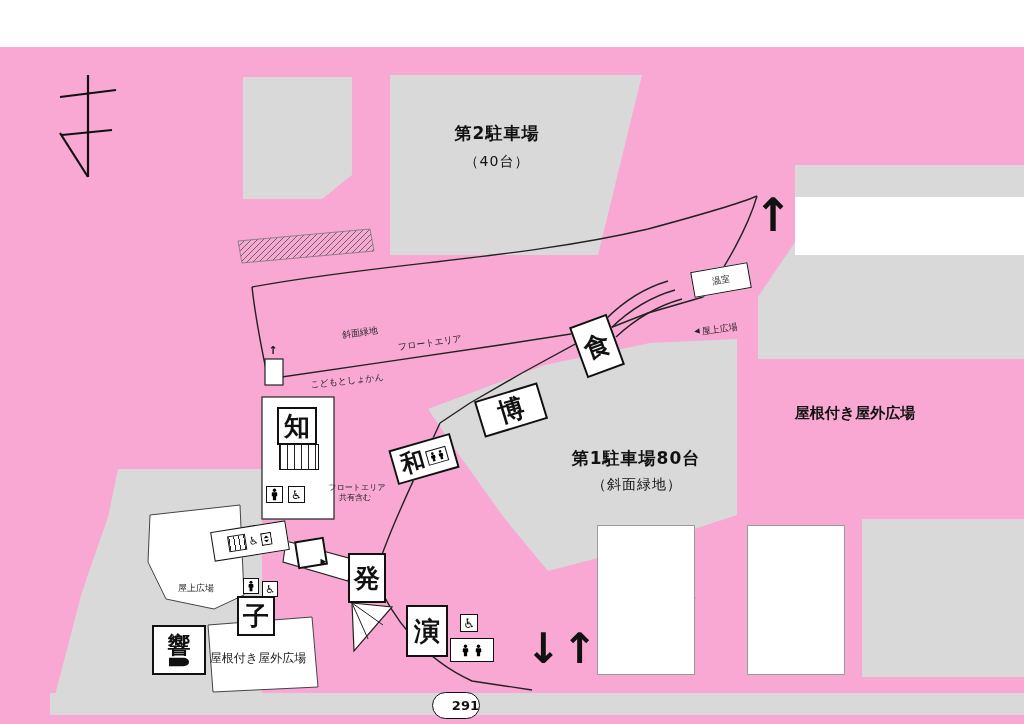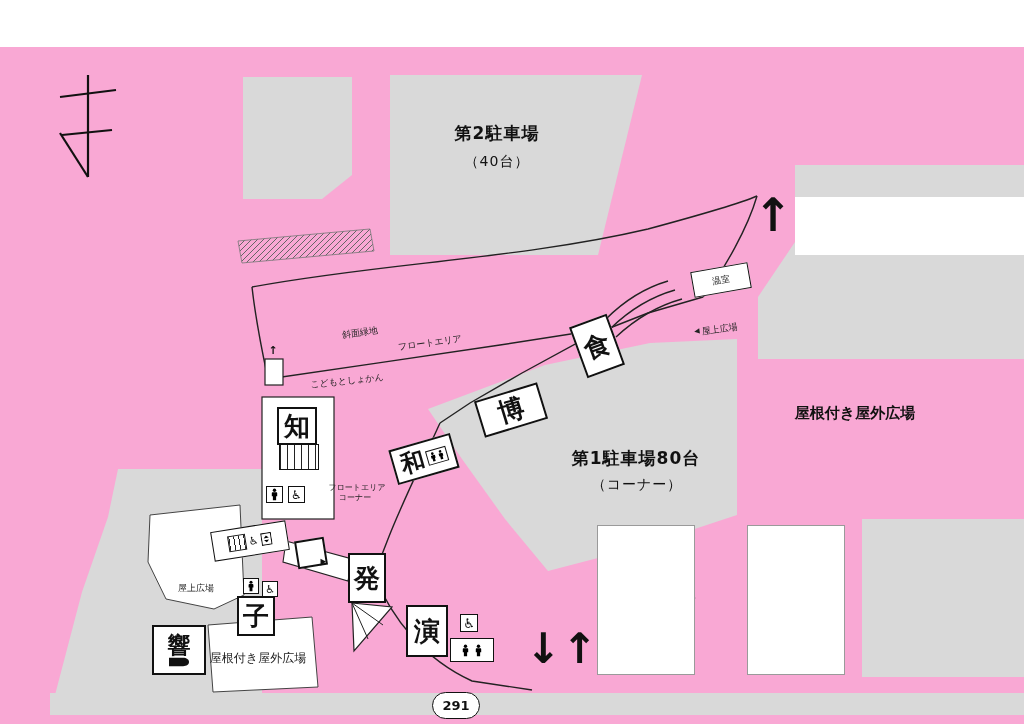--- a/index.html
+++ b/index.html
@@ -77,32 +77,32 @@
       <line x1="30" y1="0" x2="30" y2="102"></line>
       <line x1="2" y1="22" x2="58" y2="15"></line>
       <line x1="4" y1="60" x2="54" y2="55"></line>
       <line x1="30" y1="102" x2="2" y2="58"></line>
     </g>
   </svg>
 
   <div class="lbl big" style="left:497px;top:86px;">第2駐車場</div>
   <div class="lbl big2" style="left:497px;top:114px;">（40台）</div>
   <div class="lbl big" style="left:636px;top:411px;">第1駐車場80台</div>
-  <div class="lbl big2" style="left:637px;top:437px;">（コーナー）</div>
+  <div class="lbl big2" style="left:637px;top:437px;">（斜面緑地）</div>
   <div class="lbl" style="left:855px;top:366px;font-weight:700;font-size:15px;">屋根付き屋外広場</div>
   <div class="lbl mid" style="left:650px;top:547px;font-size:13px;">第四北越銀行様</div>
 
   <div class="outline-box" style="left:597px;top:478px;width:98px;height:150px;"></div>
   <div class="outline-box" style="left:747px;top:478px;width:98px;height:150px;"></div>
 
   <div class="lbl small" style="left:360px;top:286px;transform:translate(-50%,-50%) rotate(-8deg);">斜面緑地</div>
   <div class="lbl small" style="left:430px;top:296px;transform:translate(-50%,-50%) rotate(-8deg);">フロートエリア</div>
   <div class="lbl small" style="left:347px;top:334px;transform:translate(-50%,-50%) rotate(-6deg);">こどもとしょかん</div>
   <div class="lbl tiny" style="left:357px;top:441px;">フロートエリア</div>
-  <div class="lbl tiny" style="left:355px;top:451px;">コーナー</div>
+  <div class="lbl tiny" style="left:355px;top:451px;">共有含む</div>
   <div class="lbl small" style="left:196px;top:541px;">屋上広場</div>
   <div class="lbl tiny" style="left:258px;top:611px;font-size:12px;">屋根付き屋外広場</div>
   <div class="lbl small" style="left:716px;top:283px;transform:translate(-50%,-50%) rotate(-8deg);display:flex;gap:2px;">
     <span style="font-size:7px;">◀</span>
     <span>屋上広場</span>
   </div>
 
   <div class="box" style="left:277px;top:360px;width:40px;height:38px;">
     <span class="kanji">知</span>
   </div>
@@ -180,17 +180,17 @@
     <svg viewBox="0 0 10 14" width="9" height="13">
         <circle cx="5" cy="2.2" r="1.9"></circle>
         <path d="M3 4.6h4c.6 0 1 .5 1 1V9H6.8v4.5H3.2V9H2V5.6c0-.5.4-1 1-1z"></path>
       </svg>
   </div>
 
   <div class="arrow" style="left:773px;top:168px;font-size:46px;">↑</div>
   <div class="arrow" style="left:562px;top:602px;font-size:42px;letter-spacing:1px;">↓↑</div>
   <div class="arrow" style="left:273px;top:303px;font-size:11px;">↑</div>
 
-  <div class="oval" style="left:432px;top:645px;width:48px;height:27px;">
+  <div class="oval" style="left:432px;top:645px;width:48px;height:27px;justify-content:flex-end;">
     <span>291</span>
   </div>
 
 </div>
 
 </body></html>

